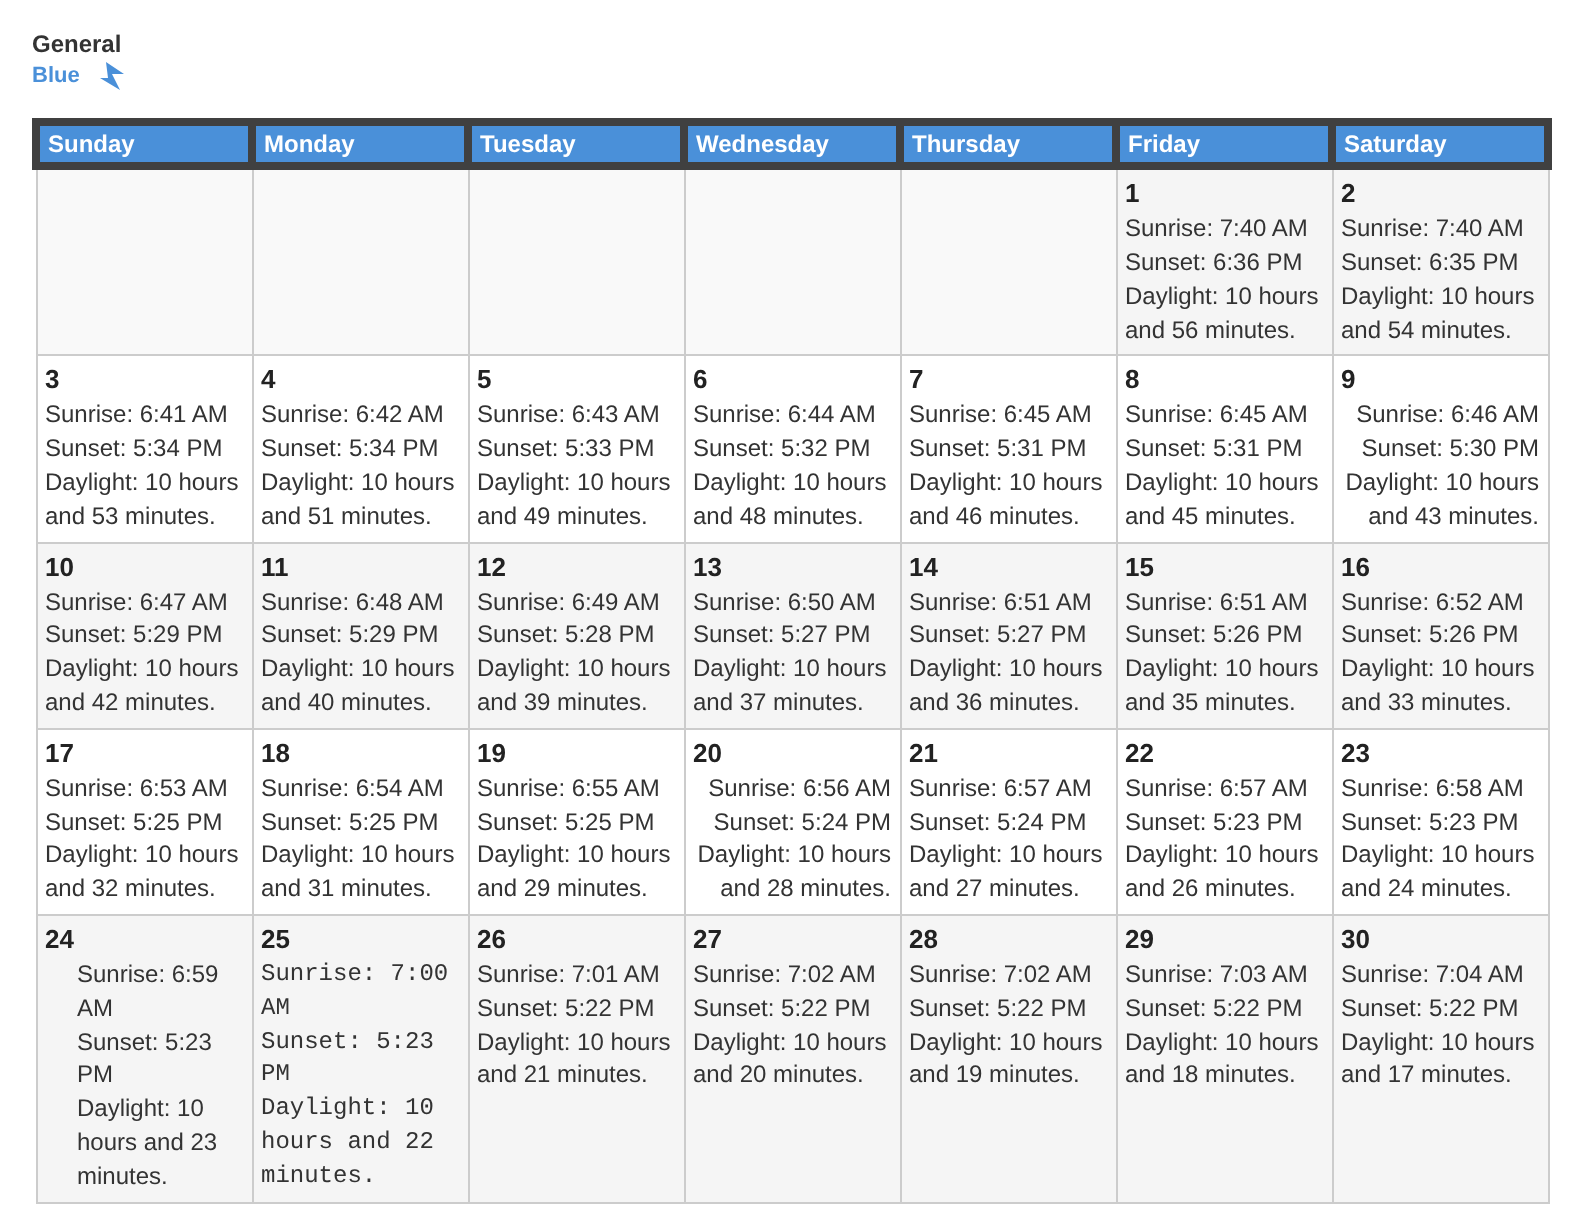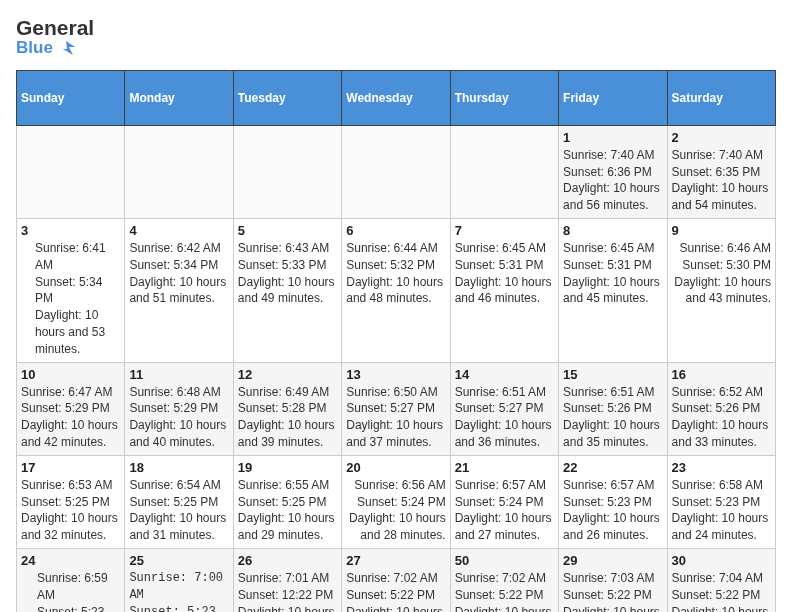--- a/index.html
+++ b/index.html
@@ -34,23 +34,23 @@
       color: #555;
     }
     .calendar {
       width: 100%;
       border-collapse: collapse;
       font-size: 11px;
     }
     .calendar thead th {
       background: #4a90d9;
       color: #fff;
-      padding: 20px 4px;
+      padding: 2px 4px;
       text-align: left;
-      border: 1px solid #404040;
+      border: 4px solid #404040;
       font-size: 12px;
     }
     .calendar tbody td {
       border: 1px solid #ccc;
       vertical-align: top;
       padding: 4px;
       width: 108px;
       min-height: 80px;
       background: #fff;
     }
@@ -75,22 +75,22 @@
     .empty-cell {
       background: #f9f9f9 !important;
     }
   </style>
 </head>
 <body>
 
 <div class="header">
   <div class="logo">
   <div style="display:flex;flex-direction:column;line-height:1.1;">
-    <span style="font-size:21px;font-weight:bold;color:#333;">General</span>
-    <span style="font-size:17px;font-weight:bold;color:#4a90d9;display:flex;align-items:center;gap:4px;">
+    <span style="font-size:12px;font-weight:bold;color:#333;">General</span>
+    <span style="font-size:11px;font-weight:bold;color:#4a90d9;display:flex;align-items:center;gap:4px;">
       Blue
       <svg width="18" height="18" viewBox="0 0 18 18">
         <polygon points="9,2 18,8 12,8 16,16 6,10 10,10" fill="#4a90d9"></polygon>
       </svg>
     </span>
   </div>
 </div>
   <div class="title-block">
     <div class="month-title"></div>
     <div class="subtitle"></div>
@@ -125,21 +125,21 @@
         <td>
           <span class="day-num">2</span>
           <div class="day-info" style="white-space: pre-line;">Sunrise: 7:40 AM
 Sunset: 6:35 PM
 Daylight: 10 hours and 54 minutes.</div>
         </td>
       </tr>
       <tr>
         <td>
           <span class="day-num">3</span>
-          <div class="day-info" style="white-space: pre-line; margin-left: 14px;">Sunrise: 6:41 AM
+          <div class="day-info" style="white-space: pre-line;">Sunrise: 6:41 AM
 Sunset: 5:34 PM
 Daylight: 10 hours and 53 minutes.</div>
         </td>
         <td>
           <span class="day-num">4</span>
           <div class="day-info" style="white-space: pre-line;">Sunrise: 6:42 AM
 Sunset: 5:34 PM
 Daylight: 10 hours and 51 minutes.</div>
         </td>
         <td>
@@ -270,31 +270,31 @@
         </td>
         <td>
           <span class="day-num">25</span>
           <div class="day-info" style="white-space: pre-line; font-family: Liberation Mono, monospace;">Sunrise: 7:00 AM
 Sunset: 5:23 PM
 Daylight: 10 hours and 22 minutes.</div>
         </td>
         <td>
           <span class="day-num">26</span>
           <div class="day-info" style="white-space: pre-line;">Sunrise: 7:01 AM
-Sunset: 12:22 PM
+Sunset: 5:22 PM
 Daylight: 10 hours and 21 minutes.</div>
         </td>
         <td>
           <span class="day-num">27</span>
           <div class="day-info" style="white-space: pre-line;">Sunrise: 7:02 AM
 Sunset: 5:22 PM
 Daylight: 10 hours and 20 minutes.</div>
         </td>
         <td>
-          <span class="day-num">50</span>
+          <span class="day-num">28</span>
           <div class="day-info" style="white-space: pre-line;">Sunrise: 7:02 AM
 Sunset: 5:22 PM
 Daylight: 10 hours and 19 minutes.</div>
         </td>
         <td>
           <span class="day-num">29</span>
           <div class="day-info" style="white-space: pre-line;">Sunrise: 7:03 AM
 Sunset: 5:22 PM
 Daylight: 10 hours and 18 minutes.</div>
         </td>

